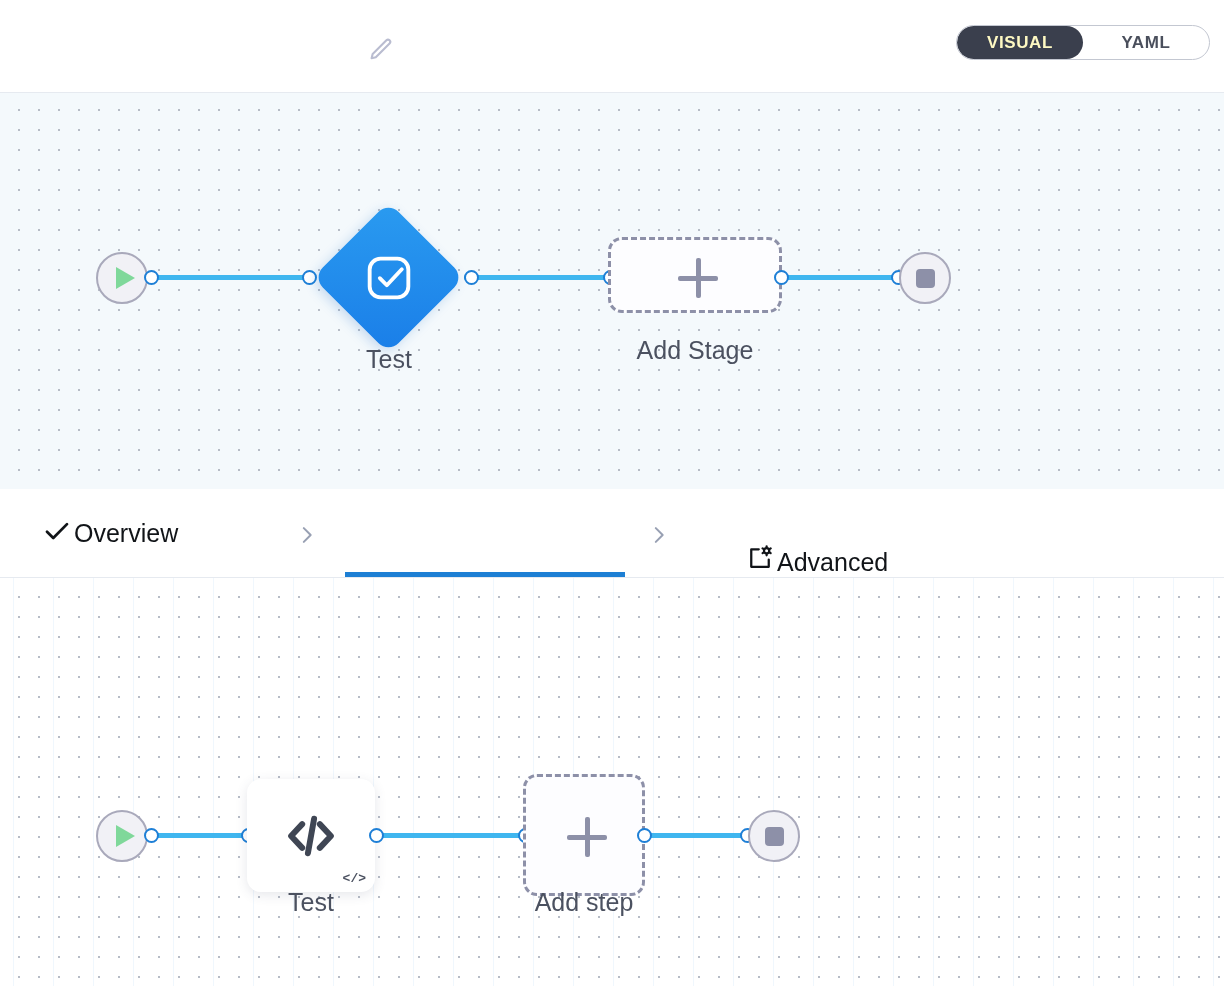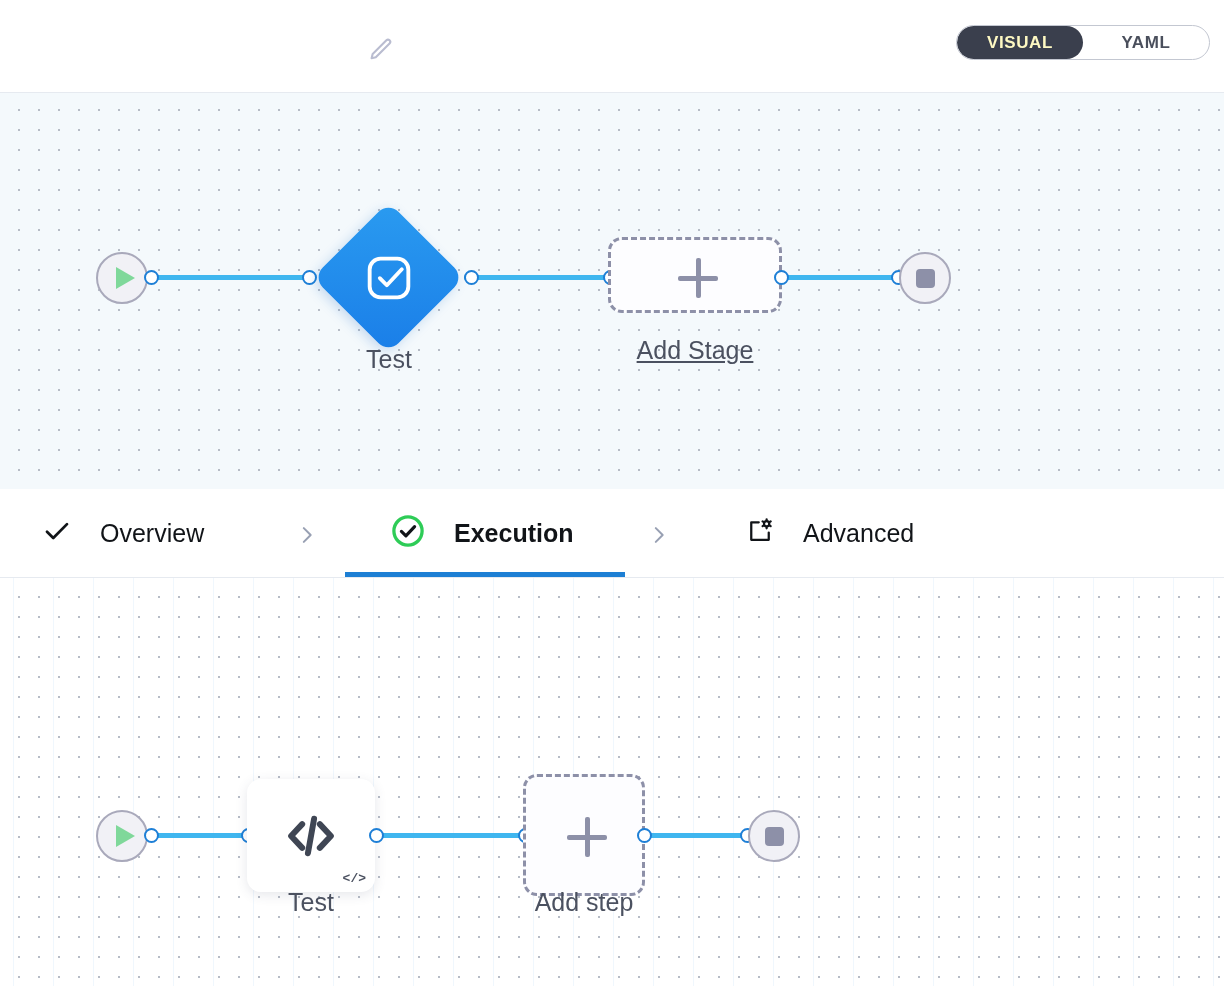--- a/index.html
+++ b/index.html
@@ -144,21 +144,21 @@
 
   
   .tabbar {
     position: absolute; left: 0; top: 489px;
     width: 1224px; height: 89px;
     background: #ffffff;
     border-bottom: 1px solid #e6eaf0;
   }
   .tab {
     position: absolute; top: 0; height: 88px;
-    display: flex; align-items: center; gap: 28px;
+    display: flex; align-items: center; gap: 2px;
     cursor: pointer;
   }
   .tab-label { font-size: 25px; color: #111418; }
   .tab.active .tab-label { font-weight: bold; }
   .tab-underline {
     position: absolute; height: 5px; background: #1d7fd4; bottom: 0;
   }
   .tab-sep {
     position: absolute; top: 31px;
     font-size: 30px; color: #98a0b3; font-weight: 300;
@@ -208,21 +208,21 @@
     </div>
     <div class="node-label" style="left:314px; top:252px; width:150px;">Test</div>
 
     <div class="port" style="left:464px; top:177px;"></div>
     <div class="port" style="left:603px; top:177px;"></div>
 
     <div class="node dashed-box" style="left:608px; top:144px; width:174px; height:76px;">
       <div class="plus-h" style="left:67px; top:36px; width:40px; height:5px;"></div>
       <div class="plus-v" style="left:84.5px; top:18px; width:5px; height:40px;"></div>
     </div>
-    <div class="node-label" style="left:608px; top:243px; width:174px;text-decoration:underline;">Add Stage</div>
+    <div class="node-label" style="left:608px; top:243px; width:174px;">Add Stage</div>
 
     <div class="port" style="left:774px; top:177px;"></div>
     <div class="port" style="left:891px; top:177px;"></div>
 
     <div class="node" style="left:899px; top:159px;">
       <div class="endpoint">
         <div class="stop-sq"></div>
       </div>
     </div>
   </div>
@@ -237,38 +237,29 @@
       </span>
       <span class="tab-label">Overview</span>
     </div>
 
     <div class="tab-sep" style="left:296px;">
       <svg width="22" height="30" viewBox="0 0 24 24" fill="none" stroke="#98a0b3" stroke-width="2.2" stroke-linecap="round" stroke-linejoin="round">
         <path d="M8.5 4.5L16 12l-7.5 7.5"></path>
       </svg>
     </div>
 
-    <div class="tab active" style="left:390px;">
-      <span>
-        <svg width="36" height="36" viewBox="0 0 24 24" fill="none" stroke-linecap="round" stroke-linejoin="round">
-          <circle cx="12" cy="12" r="9.4" stroke="#2ecc57" stroke-width="2.2" fill="none"></circle>
-          <path d="M7.6 12.3l3 3 5.8-6.2" stroke="#111418" stroke-width="2.1" fill="none"></path>
-        </svg>
-      </span>
-      <span class="tab-label">Execution</span>
-    </div>
     <div class="tab-underline" style="left:345px; width:280px;"></div>
 
     <div class="tab-sep" style="left:648px;">
       <svg width="22" height="30" viewBox="0 0 24 24" fill="none" stroke="#98a0b3" stroke-width="2.2" stroke-linecap="round" stroke-linejoin="round">
         <path d="M8.5 4.5L16 12l-7.5 7.5"></path>
       </svg>
     </div>
 
-    <div class="tab" style="left:745px;">
+    <div class="tab" style="left:745px;align-items:flex-end;">
       <span>
         <svg width="30" height="30" viewBox="0 0 24 24" fill="none" stroke="#111418" stroke-width="1.8" stroke-linecap="round" stroke-linejoin="round">
           <path d="M19 13.2V19H5V5h6"></path>
           <circle cx="17.3" cy="6.2" r="2.1"></circle>
           <path d="M17.3 2.6v1.1M17.3 8.7v1.1M20.5 4.3l-.9.6M15 7.5l-.9.6M20.5 8.1l-.9-.6M15 4.9l-.9-.6"></path>
         </svg>
       </span>
       <span class="tab-label">Advanced</span>
     </div>
   </div>

